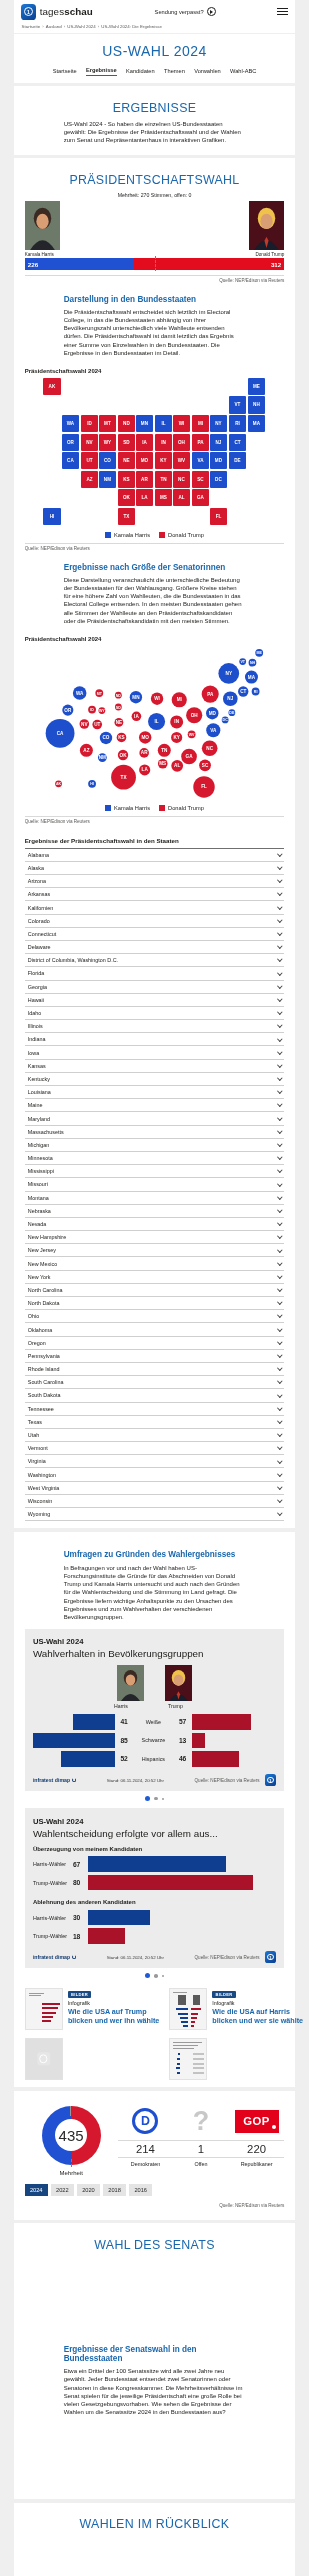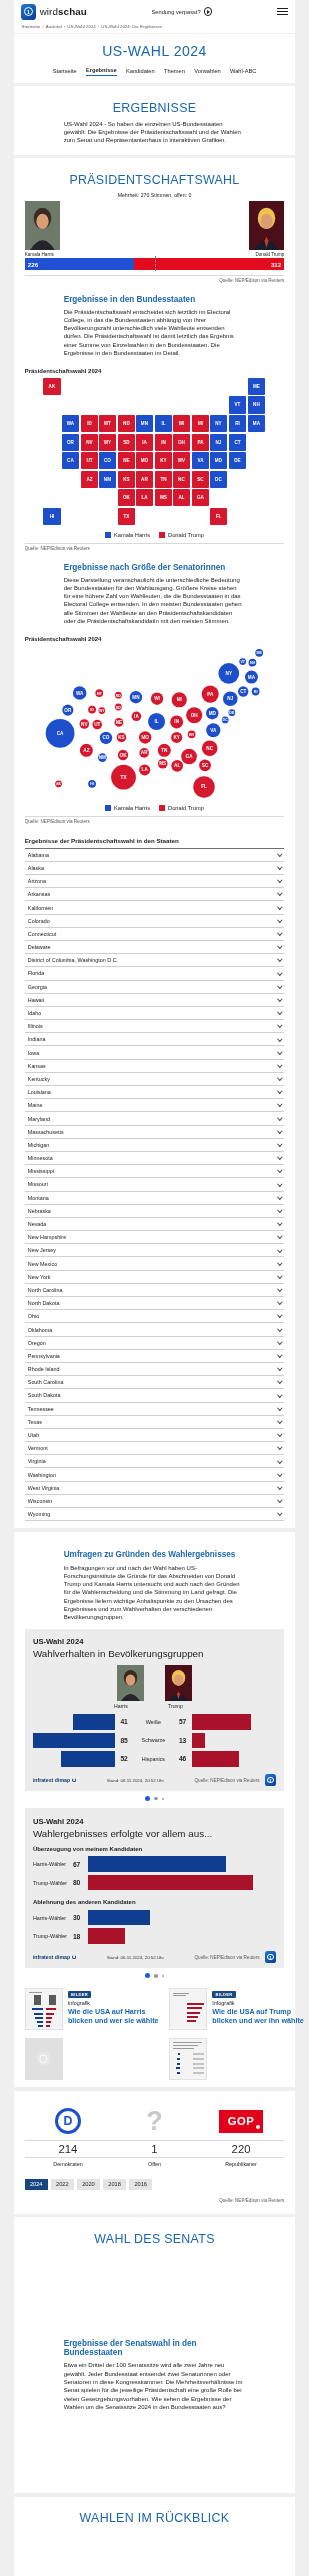--- a/index.html
+++ b/index.html
@@ -183,21 +183,21 @@
 </style>
 </head>
 <body>
 
 <header class="site-header">
   <div class="hdr-row">
     <div class="logo-wrap">
       <div class="logo-box">
         <span class="ring">1</span>
       </div>
-      <span class="logo-text"><span>wird</span><b>schau</b></span>
+      <span class="logo-text"><span>tages</span><b>schau</b></span>
     </div>
     <div class="hdr-center">
       <span>Sendung verpasst?</span>
       <span class="play-ic">
           <i></i>
         </span>
     </div>
     <div class="burger">
         <i></i>
         <i></i>
@@ -258,21 +258,21 @@
       </div>
     <div class="ec-seg t" style="width: 57.9926%;">
         <span>312</span>
       </div>
     <div class="ec-mid"></div>
   </div>
   <div class="divider"></div>
   <div class="source src-right">Quelle: NEP/Edison via Reuters</div>
 
   <div class="indent">
-    <h3 class="sub">Ergebnisse in den Bundesstaaten</h3>
+    <h3 class="sub">Darstellung in den Bundesstaaten</h3>
     <p class="body">Die Präsidentschaftswahl entscheidet sich letztlich im Electoral College, in das die Bundesstaaten abhängig von ihrer Bevölkerungszahl unterschiedlich viele Wahlleute entsenden dürfen. Die Präsidentschaftswahl ist damit letztlich das Ergebnis einer Summe von Einzelwahlen in den Bundesstaaten. Die Ergebnisse in den Bundesstaaten im Detail.</p>
   </div>
 
   <div class="chart-label">Präsidentschaftswahl 2024</div>
   <div class="tilemap">
       <div class="tile red" style="left: 148px; top: 111px;">AL</div>
       <div class="tile red" style="left: 18.5px; top: 0px;">AK</div>
       <div class="tile red" style="left: 56px; top: 93px;">AZ</div>
       <div class="tile red" style="left: 111px; top: 93px;">AR</div>
       <div class="tile blue" style="left: 37px; top: 74px;">CA</div>
@@ -732,21 +732,21 @@
     </div>
   </div>
   <div class="dots">
       <span class="dot d0"></span>
       <span class="dot d1"></span>
       <span class="dot d2"></span>
     </div>
 
   <div class="chartcard">
     <div class="cc-kicker">US-Wahl 2024</div>
-    <div class="cc-title">Wahlergebnisses erfolgte vor allem aus...</div>
+    <div class="cc-title">Wahlentscheidung erfolgte vor allem aus...</div>
     <div id="reason-groups">
         <div class="grp-lab">Überzeugung von meinem Kandidaten</div>
         <div class="rsn-row">
           <span class="rsn-name">Harris-Wähler</span>
           <span class="rsn-val">67</span>
           <div class="rsn-bar h" style="width: 138px;"></div>
         </div>
         <div class="rsn-row">
           <span class="rsn-name">Trump-Wähler</span>
           <span class="rsn-val">80</span>
@@ -776,51 +776,51 @@
         </span>
     </div>
   </div>
   <div class="dots">
       <span class="dot d0"></span>
       <span class="dot d1"></span>
       <span class="dot d2"></span>
     </div>
 
   <div class="teasers">
+      <div class="teaser">
+        <div class="thumb">
+          <div class="t-line" style="left: 3.1px; top: 4.1px; width: 15.5px;"></div>
+          <div class="t-line" style="left: 3.1px; top: 6.7px; width: 12.4px;"></div>
+          <div class="t-bar red" style="left: 16.5px; top: 14.4px; width: 17.5px;"></div>
+          <div class="t-bar red" style="left: 16.5px; top: 18.5px; width: 15.5px;"></div>
+          <div class="t-bar red" style="left: 16.5px; top: 23px; width: 13.4px;"></div>
+          <div class="t-bar red" style="left: 16.5px; top: 27px; width: 11.3px;"></div>
+          <div class="t-bar red" style="left: 16.5px; top: 31px; width: 9.3px;"></div>
+        </div>
+        <div class="teaser-txt"><span class="badge">BILDER</span><div class="ttype">Infografik</div><div class="ttitle">Wie die USA auf Trump blicken und wer ihn wählte</div></div>
+      </div>
       <div class="teaser">
         <div class="thumb">
           <div class="t-line" style="left: 3.1px; top: 3.6px; width: 13.4px;"></div>
           <div class="t-ph" style="left: 8.2px; top: 6.7px;"></div>
           <div class="t-ph" style="left: 23px; top: 6.7px;"></div>
           <div class="t-bar blue" style="left: 6.2px; top: 19.6px; width: 11.3px;"></div>
           <div class="t-bar red" style="left: 20.6px; top: 19.6px; width: 9.8px;"></div>
           <div class="t-bar blue" style="left: 8.2px; top: 24px; width: 9.3px;"></div>
           <div class="t-bar red" style="left: 20.6px; top: 24px; width: 7.7px;"></div>
           <div class="t-bar blue" style="left: 9.8px; top: 28px; width: 7.7px;"></div>
           <div class="t-bar red" style="left: 20.6px; top: 28px; width: 6.2px;"></div>
           <div class="t-bar blue" style="left: 11.3px; top: 32px; width: 6.2px;"></div>
           <div class="t-bar red" style="left: 20.6px; top: 32px; width: 4.6px;"></div>
           <div class="t-bar blue" style="left: 12.4px; top: 36px; width: 5.2px;"></div>
           <div class="t-bar red" style="left: 20.6px; top: 36px; width: 3.6px;"></div>
         </div>
         <div class="teaser-txt"><span class="badge">BILDER</span><div class="ttype">Infografik</div><div class="ttitle">Wie die USA auf Harris blicken und wer sie wählte</div></div>
       </div>
       <div class="teaser">
-        <div class="thumb">
-          <div class="t-line" style="left: 3.1px; top: 4.1px; width: 15.5px;"></div>
-          <div class="t-line" style="left: 3.1px; top: 6.7px; width: 12.4px;"></div>
-          <div class="t-bar red" style="left: 16.5px; top: 14.4px; width: 17.5px;"></div>
-          <div class="t-bar red" style="left: 16.5px; top: 18.5px; width: 15.5px;"></div>
-          <div class="t-bar red" style="left: 16.5px; top: 23px; width: 13.4px;"></div>
-          <div class="t-bar red" style="left: 16.5px; top: 27px; width: 11.3px;"></div>
-          <div class="t-bar red" style="left: 16.5px; top: 31px; width: 9.3px;"></div>
-        </div>
-        <div class="teaser-txt"><span class="badge">BILDER</span><div class="ttype">Infografik</div><div class="ttitle">Wie die USA auf Trump blicken und wer ihn wählte</div></div>
-      </div>
-      <div class="teaser">
         <div class="thumb" style="background: rgb(224, 224, 224);">
           <div class="t-ard">
             <i></i>
           </div>
         </div>
       </div>
       <div class="teaser">
         <div class="thumb">
           <div class="t-line" style="left: 3.1px; top: 3.6px; width: 29px;"></div>
           <div class="t-line" style="left: 3.1px; top: 6.2px; width: 25px;"></div>
@@ -835,20 +835,26 @@
           <div class="t-bar gray" style="left: 23px; top: 28px; width: 11.3px;"></div>
           <div class="t-bar blue" style="left: 7.2px; top: 33px; width: 3.1px;"></div>
           <div class="t-bar gray" style="left: 23px; top: 33px; width: 11.3px;"></div>
         </div>
       </div>
     </div>
 </section>
 
 <section class="card" style="padding-bottom:24px;">
   <div class="house-flex">
+    <div class="donut-wrap">
+      <div class="donut" id="house-donut" style="background: conic-gradient(from 180deg, rgb(33, 81, 211) 0deg, rgb(33, 81, 211) 177.103deg, rgb(153, 153, 153) 177.103deg, rgb(153, 153, 153) 178.603deg, rgb(214, 24, 46) 178.603deg, rgb(214, 24, 46) 360deg);">
+        <div class="hole">435</div>
+      </div>
+      <div class="maj">Mehrheit</div>
+    </div>
     <div class="house-cols" id="house-cols">
         <div class="hcol">
           <div class="hlogo">
             <div class="dlogo">D</div>
           </div>
           <div class="hcount">214</div>
           <div class="hlabel">Demokraten</div>
         </div>
         <div class="hcol">
           <div class="hlogo">

